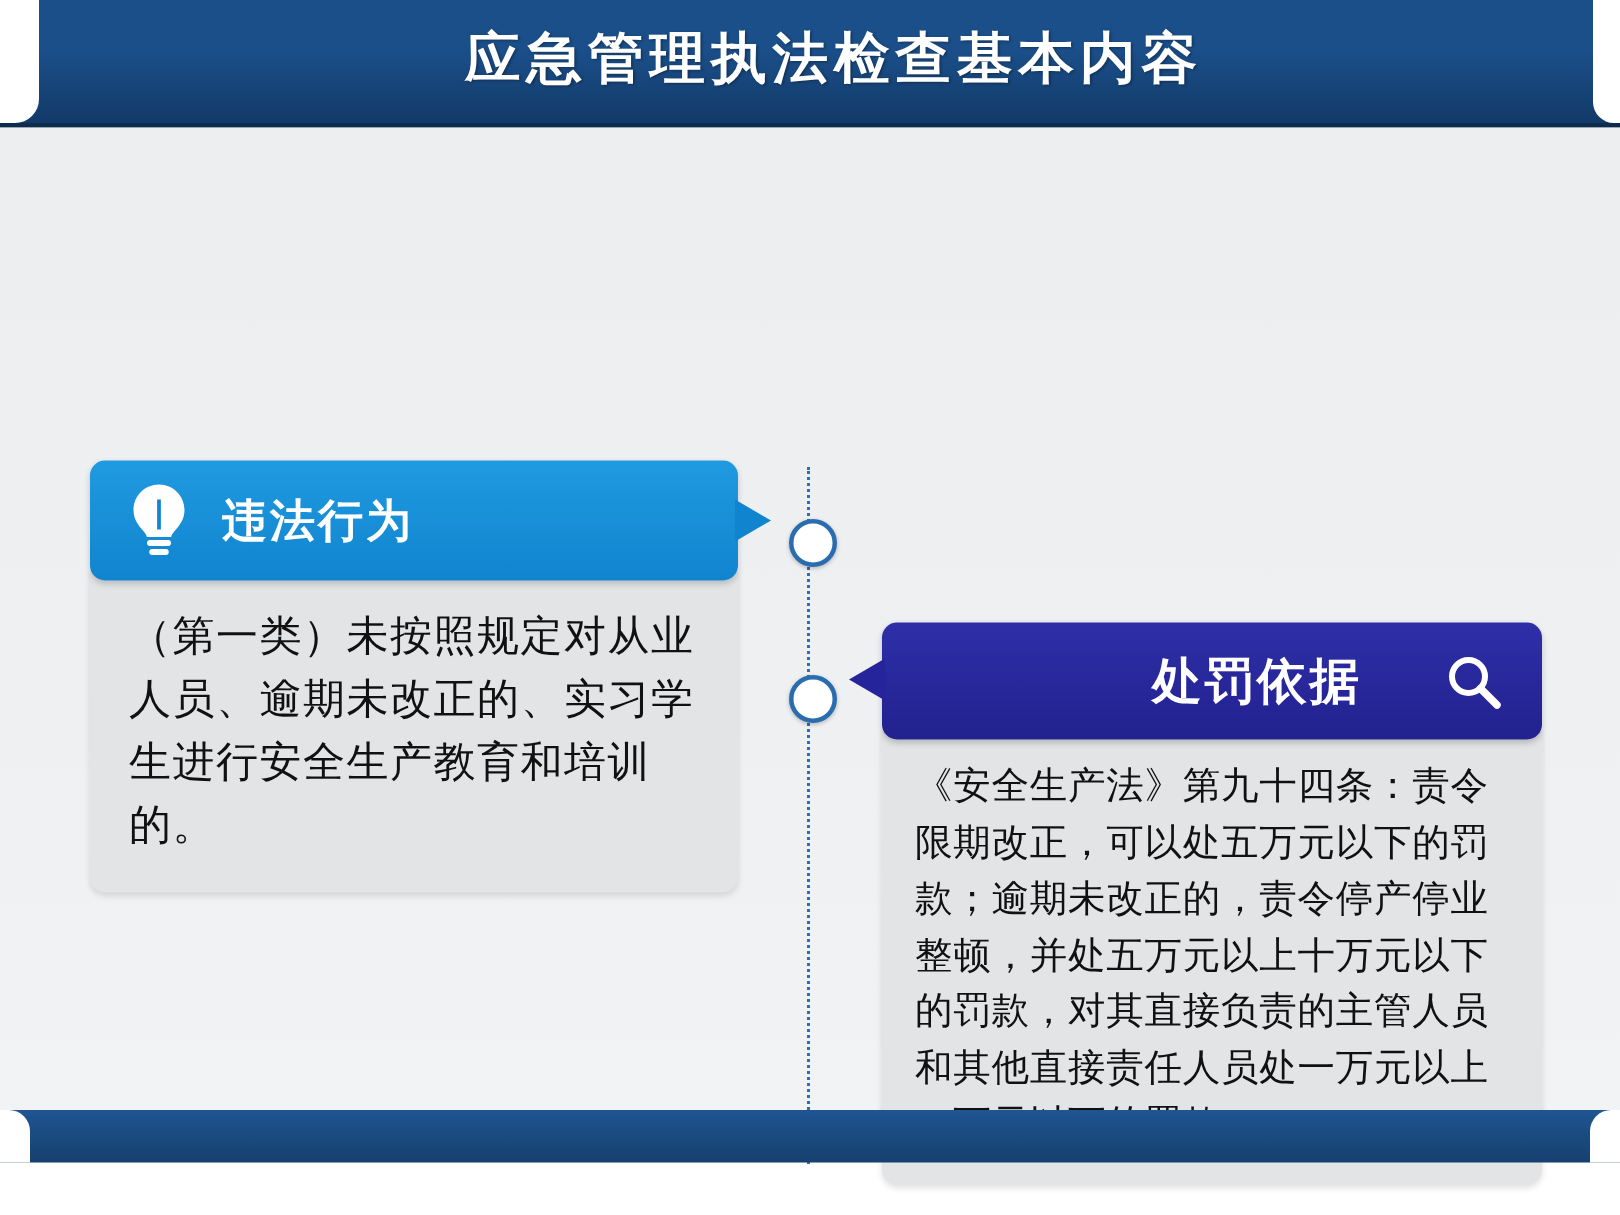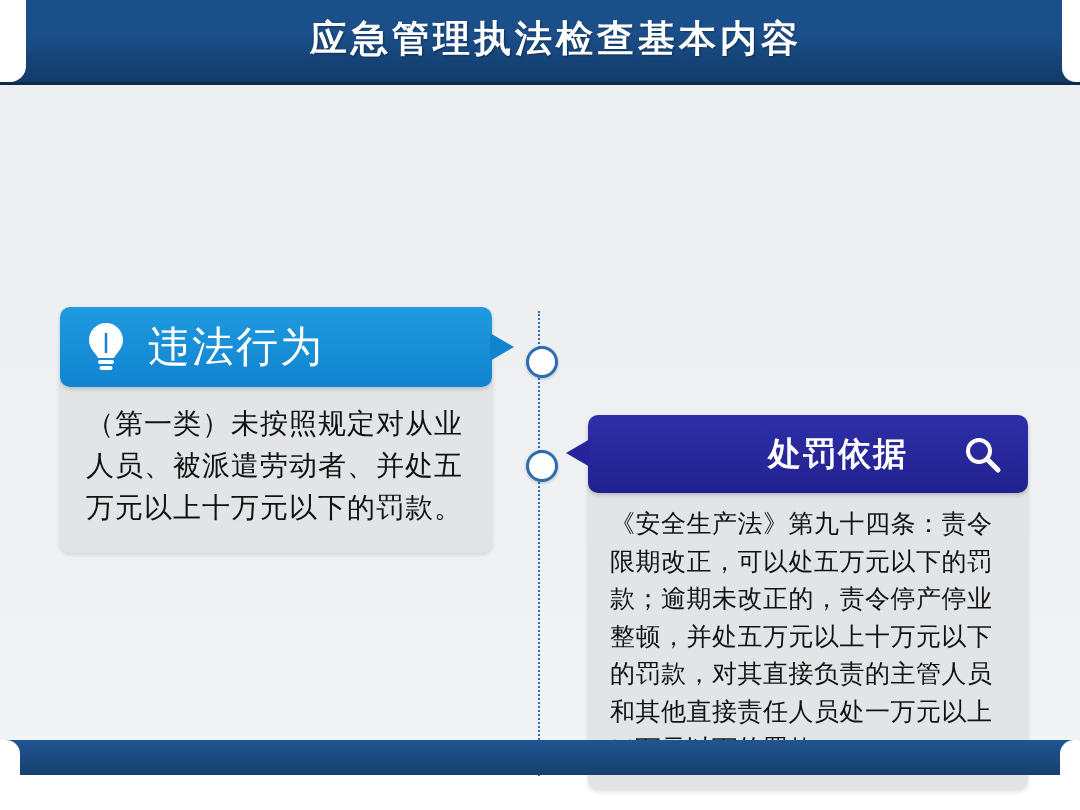--- a/index.html
+++ b/index.html
@@ -160,22 +160,22 @@
     border-left: 24px solid #1184cf;
   }
   .bulb-icon {
     width: 40px;
     height: 52px;
     margin-right: 22px;
     flex: 0 0 auto;
   }
   .card-left-title {
     color: #ffffff;
-    font-size: 42px;
-    font-weight: normal;
+    font-size: 30px;
+    font-weight: bold;
     letter-spacing: 2px;
     font-family: "DejaVu Sans", "Liberation Sans", sans-serif;
   }
   .card-left-body {
     margin-top: -6px;
     padding: 22px 26px 24px 26px;
     background: #e2e4e6;
     border-bottom-left-radius: 10px;
     border-bottom-right-radius: 10px;
     color: #111111;
@@ -264,21 +264,21 @@
       <div class="card-left-head">
         <span class="pointer"></span>
         <svg class="bulb-icon" viewBox="0 0 40 52">
           <path d="M20 2 C10.6 2 3 9.6 3 19 c0 6.2 3.3 10.2 6 13.4 1.7 2 2.6 3.3 2.9 4.6 h16.2 c0.3-1.3 1.2-2.6 2.9-4.6 2.7-3.2 6-7.2 6-13.4 C37 9.6 29.4 2 20 2 z" fill="#ffffff"></path>
           <rect x="12" y="39" width="16" height="4" rx="2" fill="#ffffff"></rect>
           <rect x="13.5" y="45" width="13" height="4" rx="2" fill="#ffffff"></rect>
           <path d="M20 12 v20" stroke="#1184cf" stroke-width="2.5" fill="none"></path>
         </svg>
         <span class="card-left-title">违法行为</span>
       </div>
-      <div class="card-left-body">（第一类）未按照规定对从业人员、被派遣劳动者、并处五万元以上十万元以下的罚款。</div>
+      <div class="card-left-body">（第一类）未按照规定对从业人员、逾期未改正的、实习学生进行安全生产教育和培训的。</div>
     </div>
 
     <div class="card-right">
       <div class="card-right-head">
         <span class="pointer"></span>
         <span class="card-right-title">处罚依据</span>
         <svg class="search-icon" viewBox="0 0 40 40">
           <circle cx="17" cy="17" r="11" fill="none" stroke="#ffffff" stroke-width="4"></circle>
           <line x1="25" y1="25" x2="36" y2="36" stroke="#ffffff" stroke-width="5" stroke-linecap="round"></line>
         </svg>

